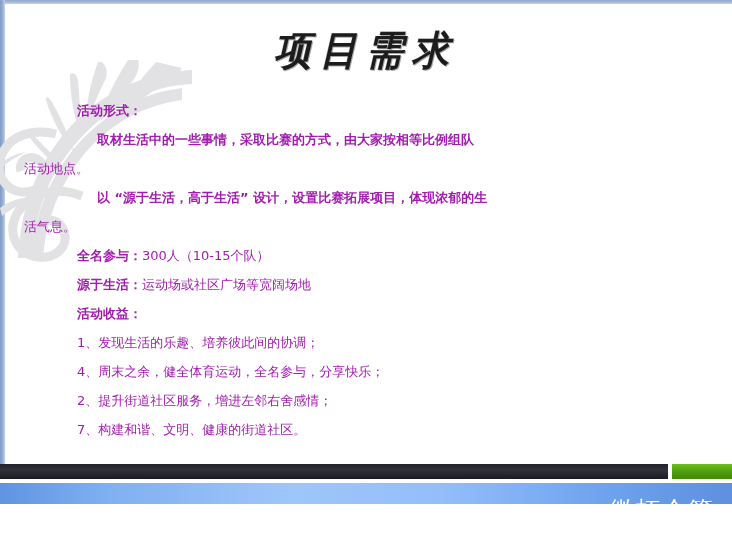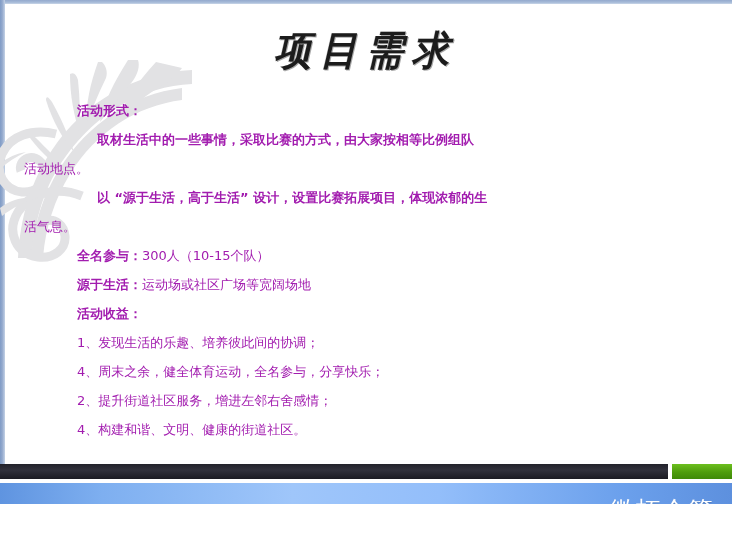--- a/index.html
+++ b/index.html
@@ -209,21 +209,21 @@
       <span class="bold">源于生活：</span><span>运动场或社区广场等宽阔场地</span>
     </div>
 
     <div class="line indent-1">
       <span class="bold">活动收益：</span>
     </div>
 
     <div class="line num-line">1、发现生活的乐趣、培养彼此间的协调；</div>
     <div class="line num-line">4、周末之余，健全体育运动，全名参与，分享快乐；</div>
     <div class="line num-line">2、提升街道社区服务，增进左邻右舍感情；</div>
-    <div class="line num-line">4、构建和谐、文明、健康的街道社区。</div>
+    <div class="line num-line">7、构建和谐、文明、健康的街道社区。</div>
 
   </div>
 
   <div class="footer-darkbar"></div>
   <div class="footer-greenbar"></div>
   <div class="footer-gap"></div>
   <div class="footer-blueband"></div>
 
   <div class="watermark">
     <div class="wm-cn">微拓企管</div>

